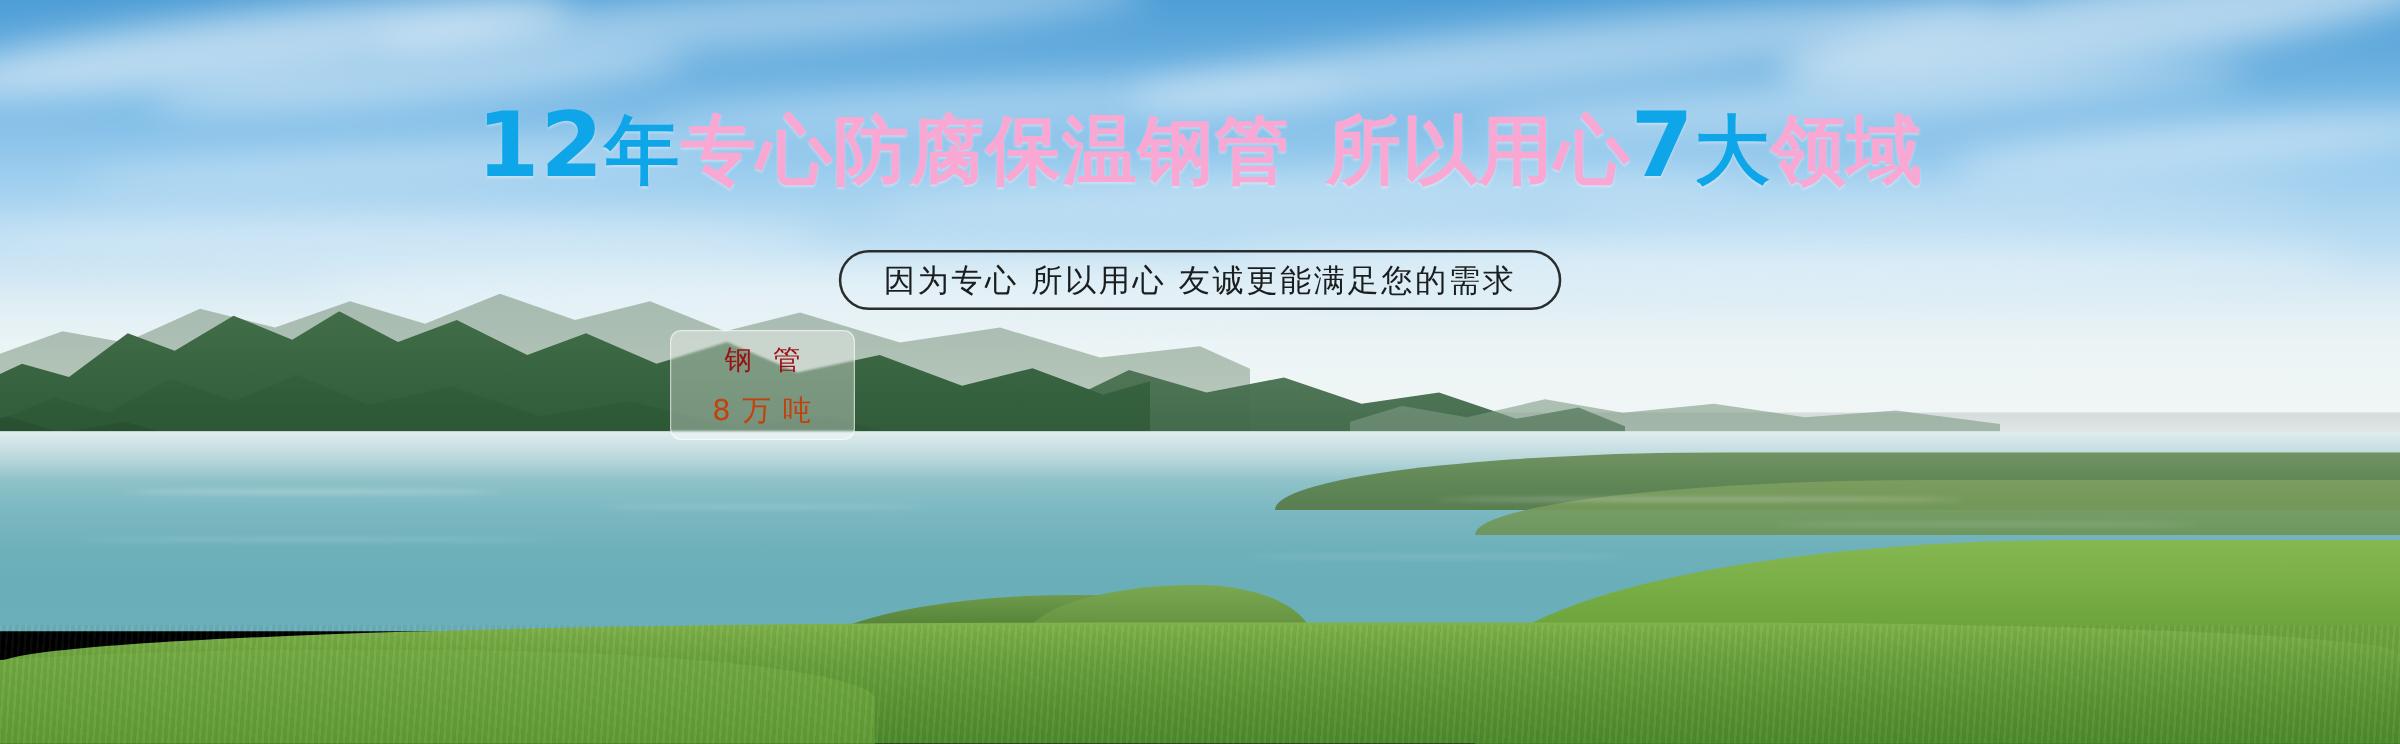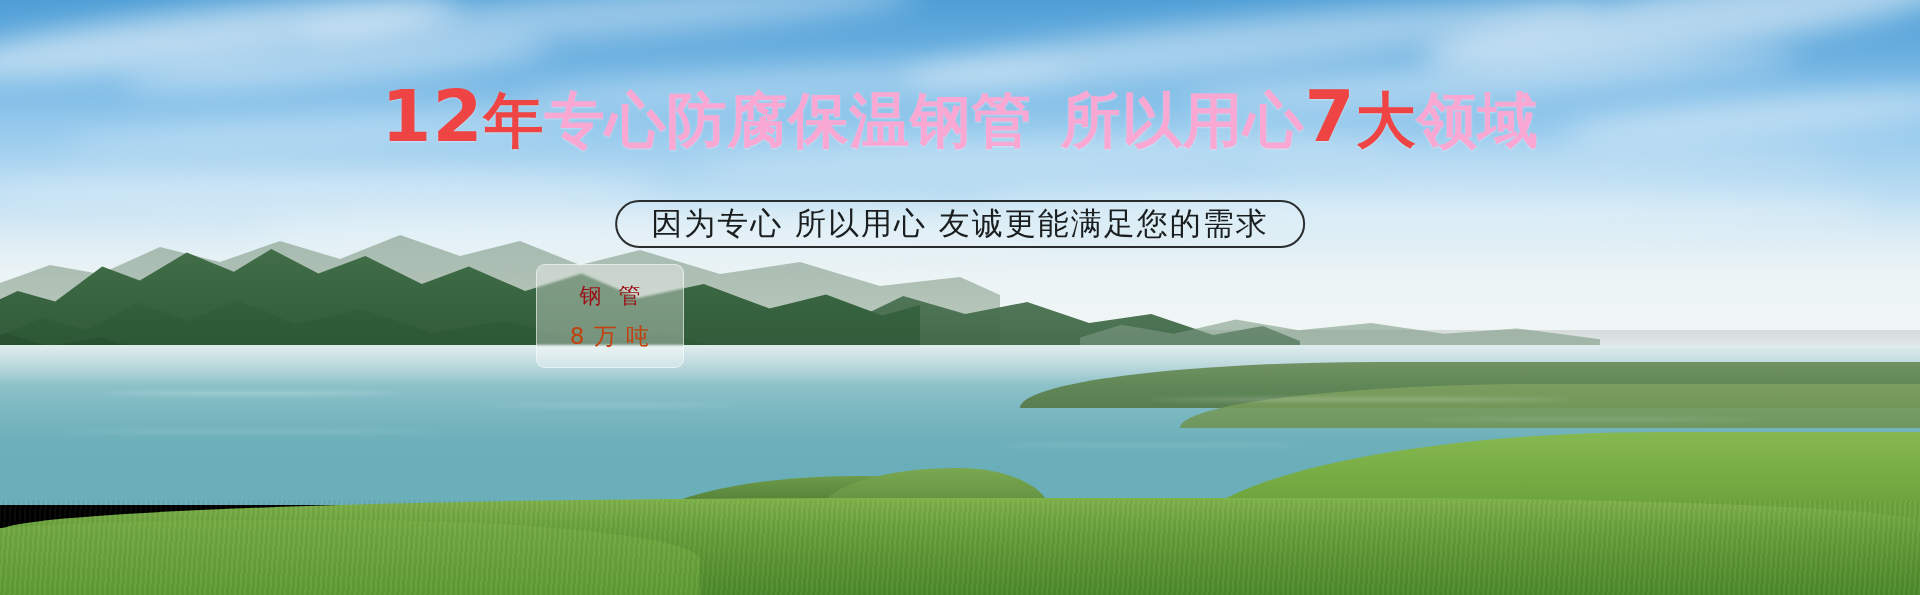--- a/index.html
+++ b/index.html
@@ -164,42 +164,42 @@
   
   .headline{
     position:absolute; left:0; top:86px; width:1920px;
     text-align:center;
     font-size:60px; line-height:60px; font-weight:bold;
     letter-spacing:1px;
     white-space:nowrap;
     font-family:"DejaVu Sans","Liberation Sans",sans-serif;
   }
   .hl-dark{ color:#f9a8d4; text-shadow:0 1px 2px rgba(255,255,255,.35); }
-  .hl-red{ color:#ef4444; text-shadow:0 1px 2px rgba(255,255,255,.35); }
+  .hl-red{ color:#0ea5e9; text-shadow:0 1px 2px rgba(255,255,255,.35); }
   .hl-num{ font-size:72px; line-height:60px; }
   .hl-gap{ display:inline-block; width:28px; }
 
   .subpill{
     position:absolute; left:50%; top:200px; transform:translateX(-50%);
     height:48px; padding:0 34px;
     border:2px solid #2a2d2e;
     border-radius:26px;
     display:flex; align-items:center; justify-content:center;
     color:#1b1e1f;
-    font-size:31px; letter-spacing:2px;
+    font-size:25px; letter-spacing:2px;
     font-family:"DejaVu Sans","Liberation Sans",sans-serif;
     background:rgba(255,255,255,.06);
   }
 
   .cards{
     position:absolute; left:536px; top:264px;
     display:flex; gap:14px;
   }
   .card{
-    width:148px; height:104px;
+    width:148px; height:88px;
     border-radius:9px;
     background:rgba(255,255,255,.34);
     border:1px solid rgba(255,255,255,.55);
     display:flex; flex-direction:column; align-items:center; justify-content:center;
     gap:10px;
     backdrop-filter:blur(1px);
   }
   .card-title{
     color:#9c0f14; font-size:22px; letter-spacing:5px; text-indent:5px;
     font-family:"DejaVu Sans","Liberation Sans",sans-serif;

